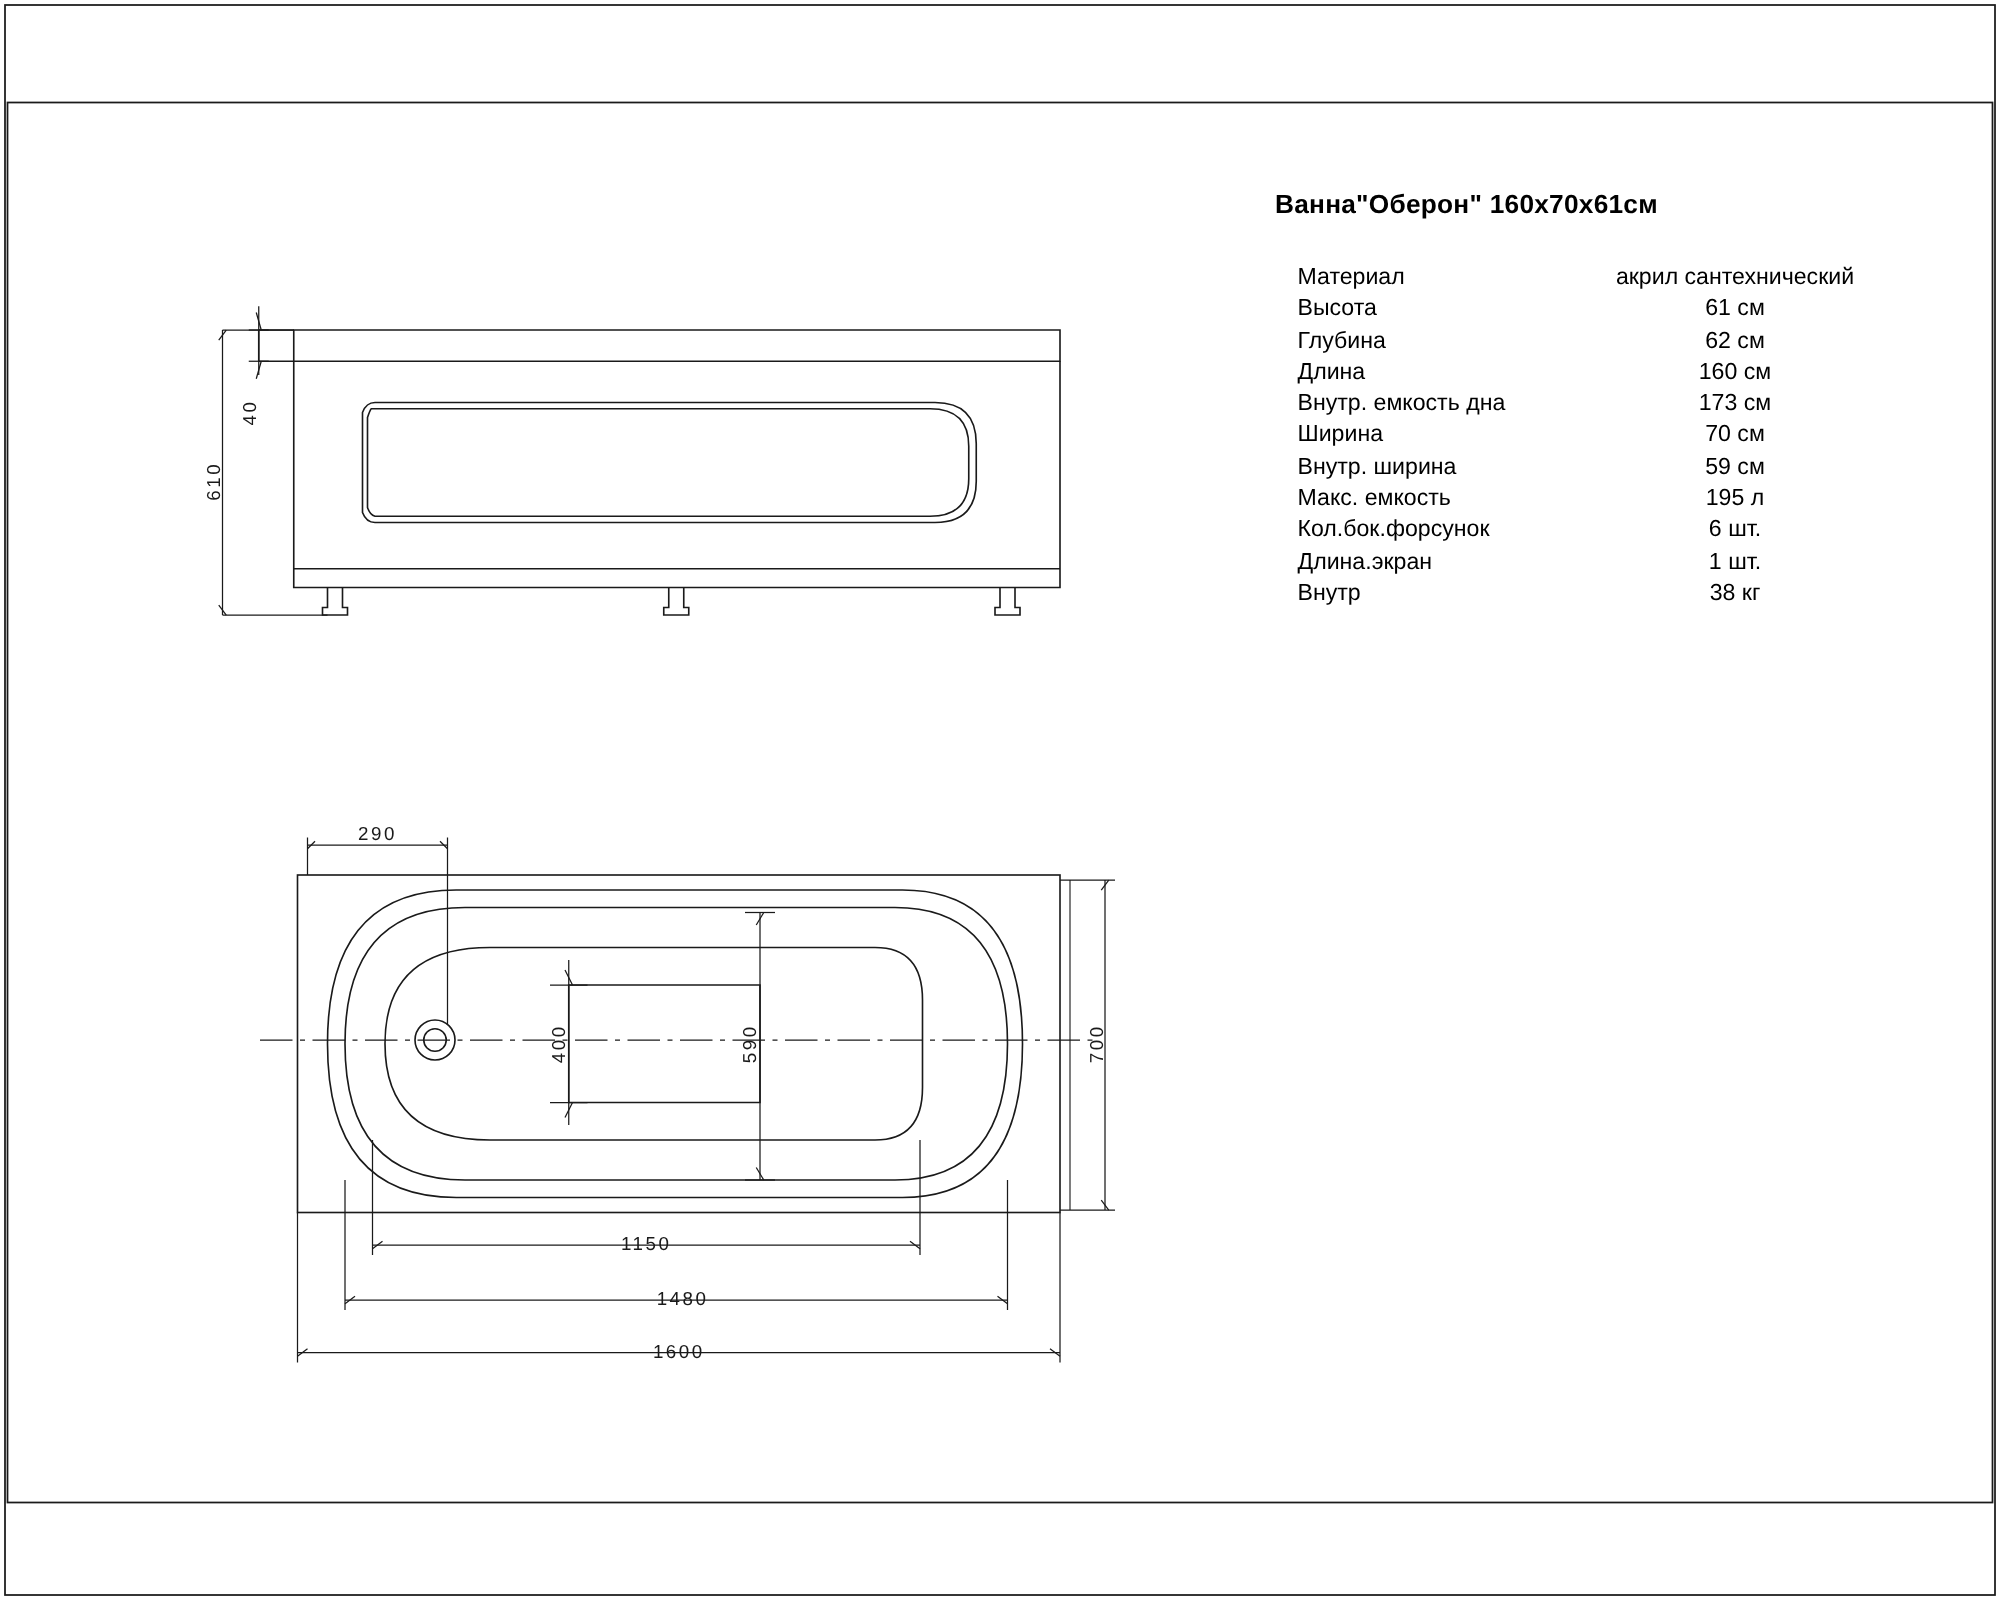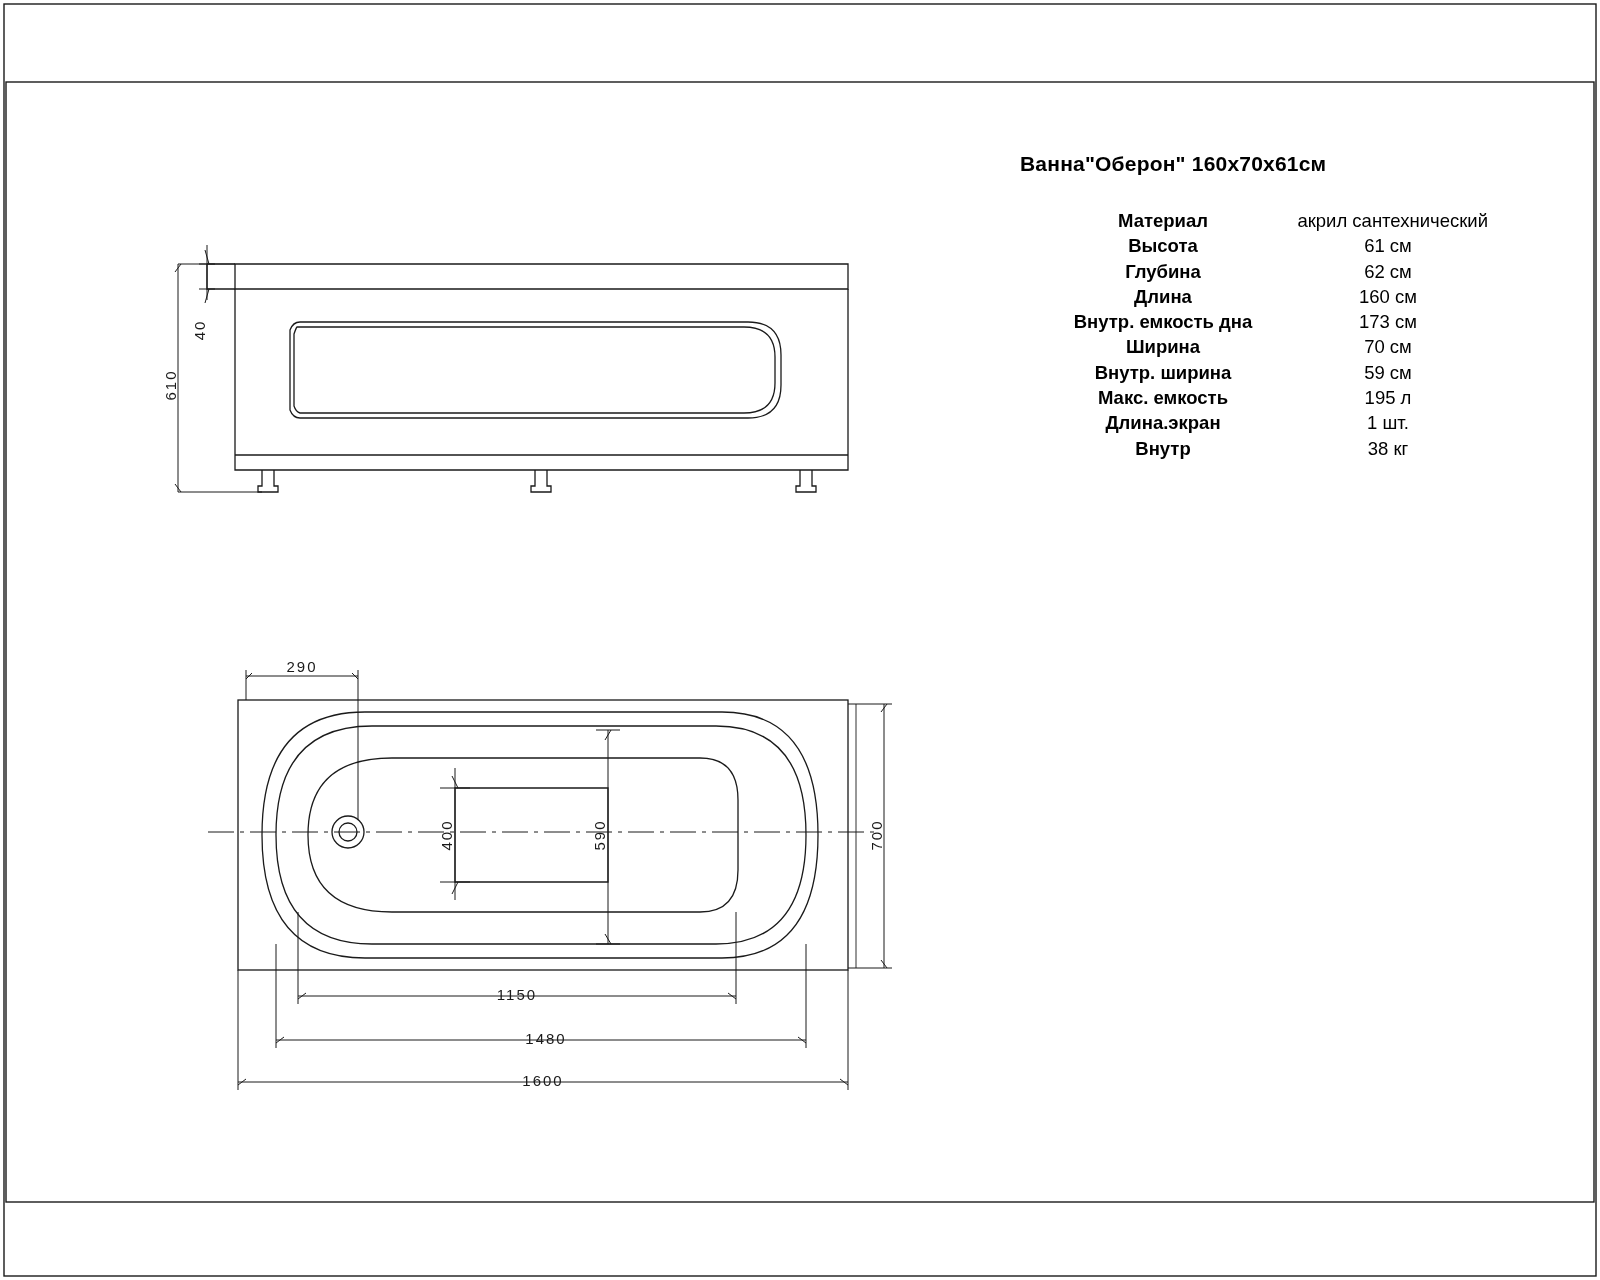--- a/index.html
+++ b/index.html
@@ -40,30 +40,29 @@
     border-collapse: collapse;
     font-size: 18.5px;
   }
   .spec-table td {
     padding: 0;
     height: 25.3px;
     line-height: 25.3px;
     white-space: nowrap;
   }
   .spec-table td.k {
-    text-align: center;
+    text-align: left;
     width: 250px;
-    font-weight: bold;
   }
   .spec-table td.v {
     text-align: center;
     width: 200px;
   }
   .spec-table tr.mat td.v {
-    text-align: right;
+    text-align: center;
   }
 </style>
 </head>
 <body>
 
 <svg id="sheet" viewBox="0 0 1600 1280">
 
   <rect x="0" y="0" width="1600" height="1280" fill="#ffffff"></rect>
 
   <g fill="none" stroke="#1a1a1a" stroke-width="1.4">
@@ -216,20 +215,24 @@
     </tr>
     <tr>
       <td class="k">Внутр. ширина</td>
       <td class="v">59 см</td>
     </tr>
     <tr>
       <td class="k">Макс. емкость</td>
       <td class="v">195 л</td>
     </tr>
     <tr>
+      <td class="k">Кол.бок.форсунок</td>
+      <td class="v">6 шт.</td>
+    </tr>
+    <tr>
       <td class="k">Длина.экран</td>
       <td class="v">1 шт.</td>
     </tr>
     <tr>
       <td class="k">Внутр</td>
       <td class="v">38 кг</td>
     </tr>
   </tbody>
 </table>
 

